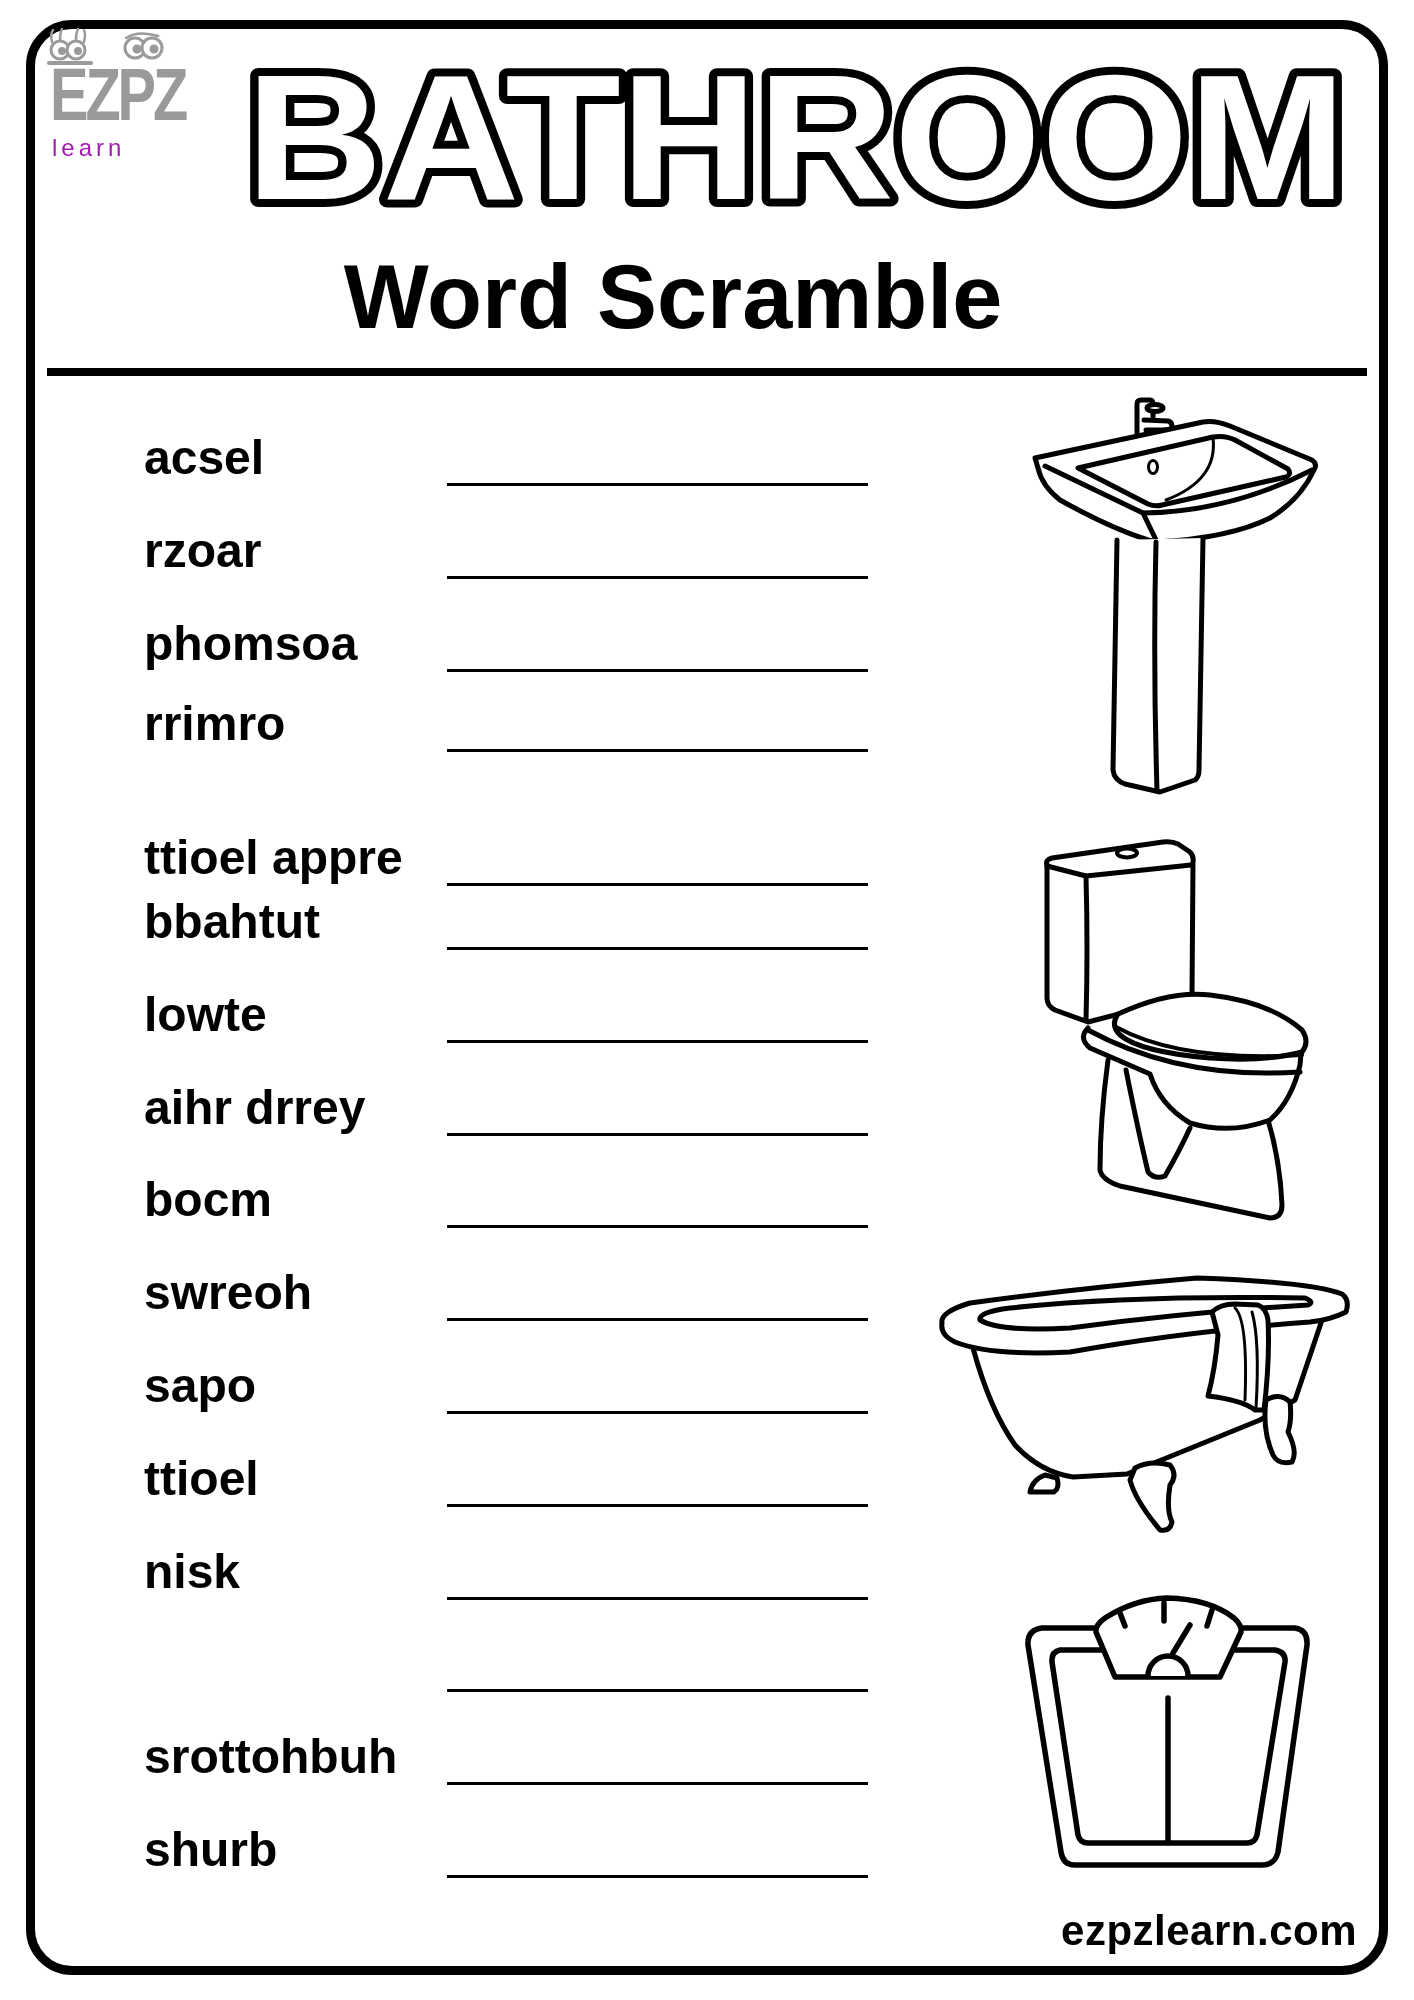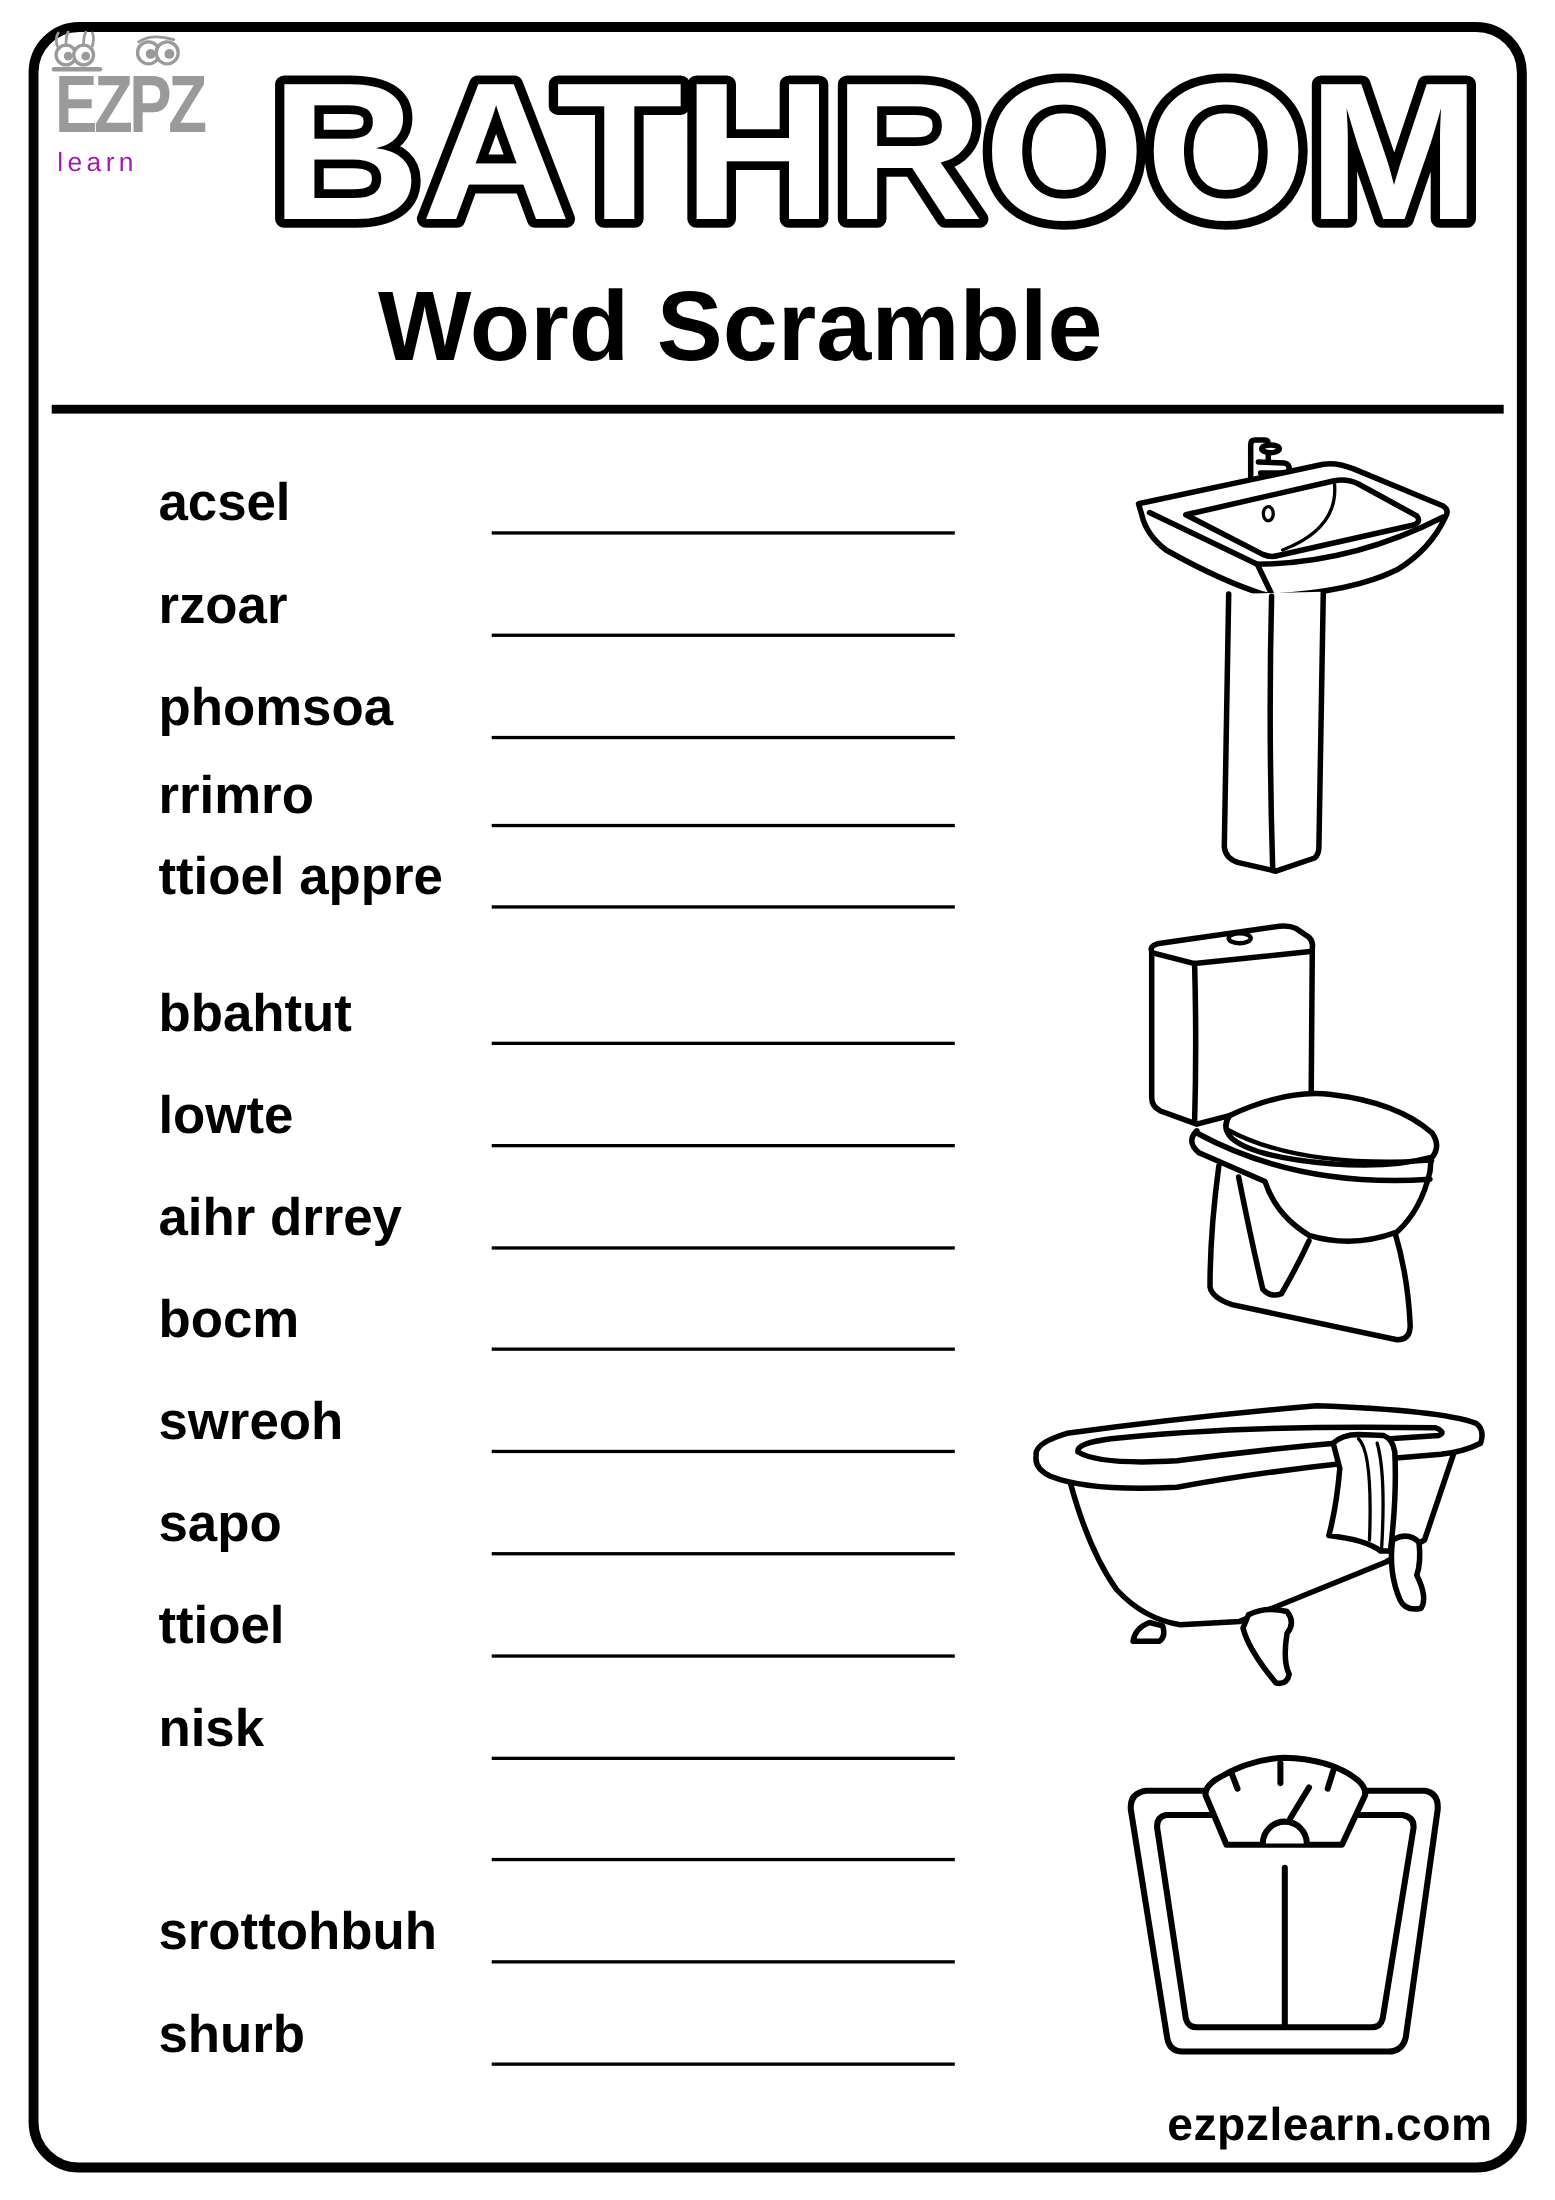--- a/index.html
+++ b/index.html
@@ -69,21 +69,21 @@
       <div class="answer-line"></div>
     </div>
   <div class="row" style="top:612px">
       <span class="word">phomsoa</span>
       <div class="answer-line"></div>
     </div>
   <div class="row" style="top:692px">
       <span class="word">rrimro</span>
       <div class="answer-line"></div>
     </div>
-  <div class="row" style="top:766px">
+  <div class="row" style="top:826px">
       <span class="word">ttioel appre</span>
       <div class="answer-line"></div>
     </div>
   <div class="row" style="top:890px">
       <span class="word">bbahtut</span>
       <div class="answer-line"></div>
     </div>
   <div class="row" style="top:983px">
       <span class="word">lowte</span>
       <div class="answer-line"></div>

